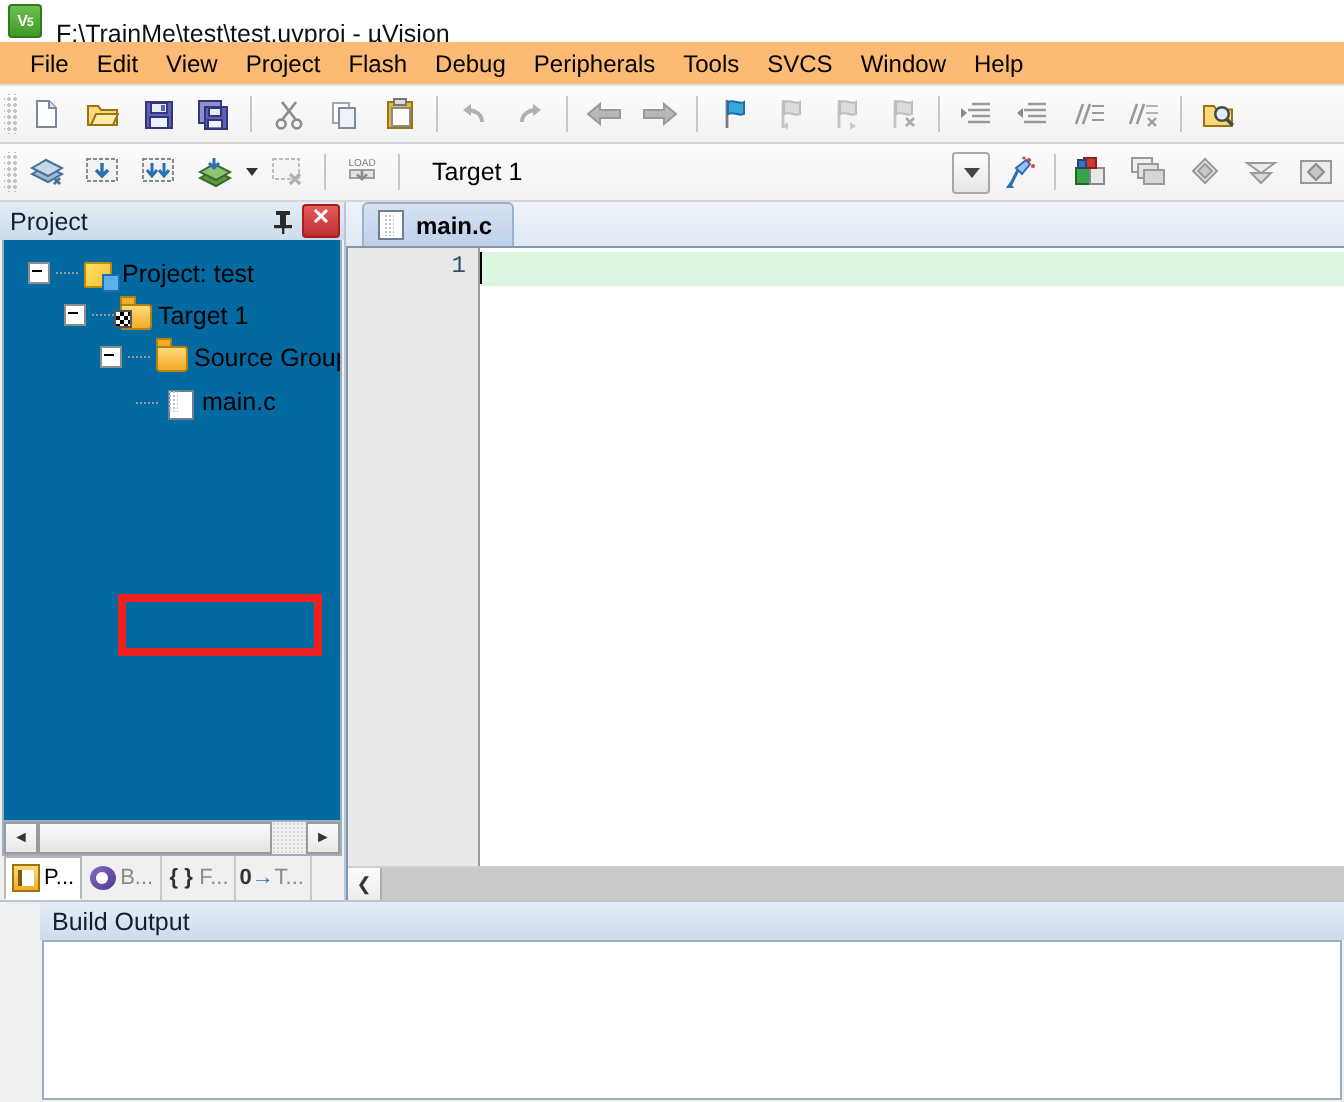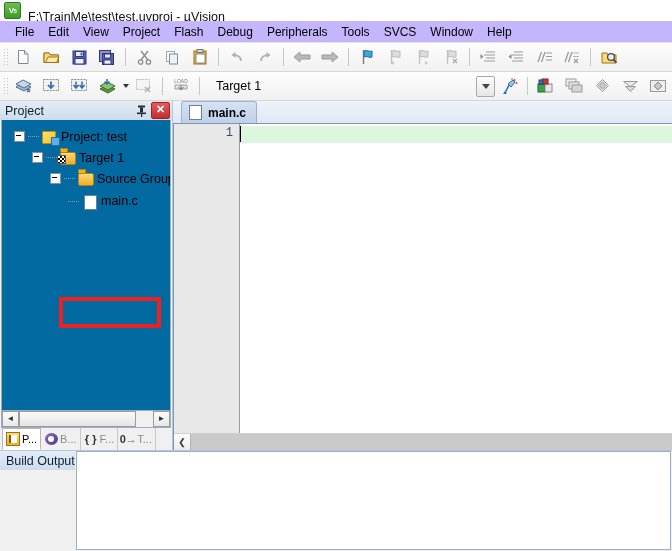--- a/index.html
+++ b/index.html
@@ -52,21 +52,21 @@
     margin-left: 7px;
     font-size: 12.5px;
     color: #101010;
     white-space: nowrap;
     margin-top: 13px;
   }
 
   
   .menubar {
     height: 21px;
-    background: #c4b5fd;
+    background: #fdba74;
     display: flex;
     align-items: center;
     padding-left: 8px;
     border-bottom: 1px solid #e3e3e3;
     flex: none;
   }
   .menu-item {
     padding: 2px 7px;
     font-size: 12px;
     color: #000000;
@@ -556,23 +556,24 @@
     flex: 1;
     height: 16px;
     background: #cacaca;
   }
 
   
   .build-panel {
     flex: none;
     height: 100px;
     display: flex;
-    flex-direction: row;
+    flex-direction: column;
     background: #f0f0f0;
     border-top: 1px solid #b5c6d8;
+    padding-left: 20px;
   }
   .build-header {
     height: 19px;
     background: linear-gradient(#e4edf6, #ccdcec);
     display: flex;
     align-items: center;
     padding-left: 6px;
     flex: none;
     font-size: 12.5px;
     color: #102030;

